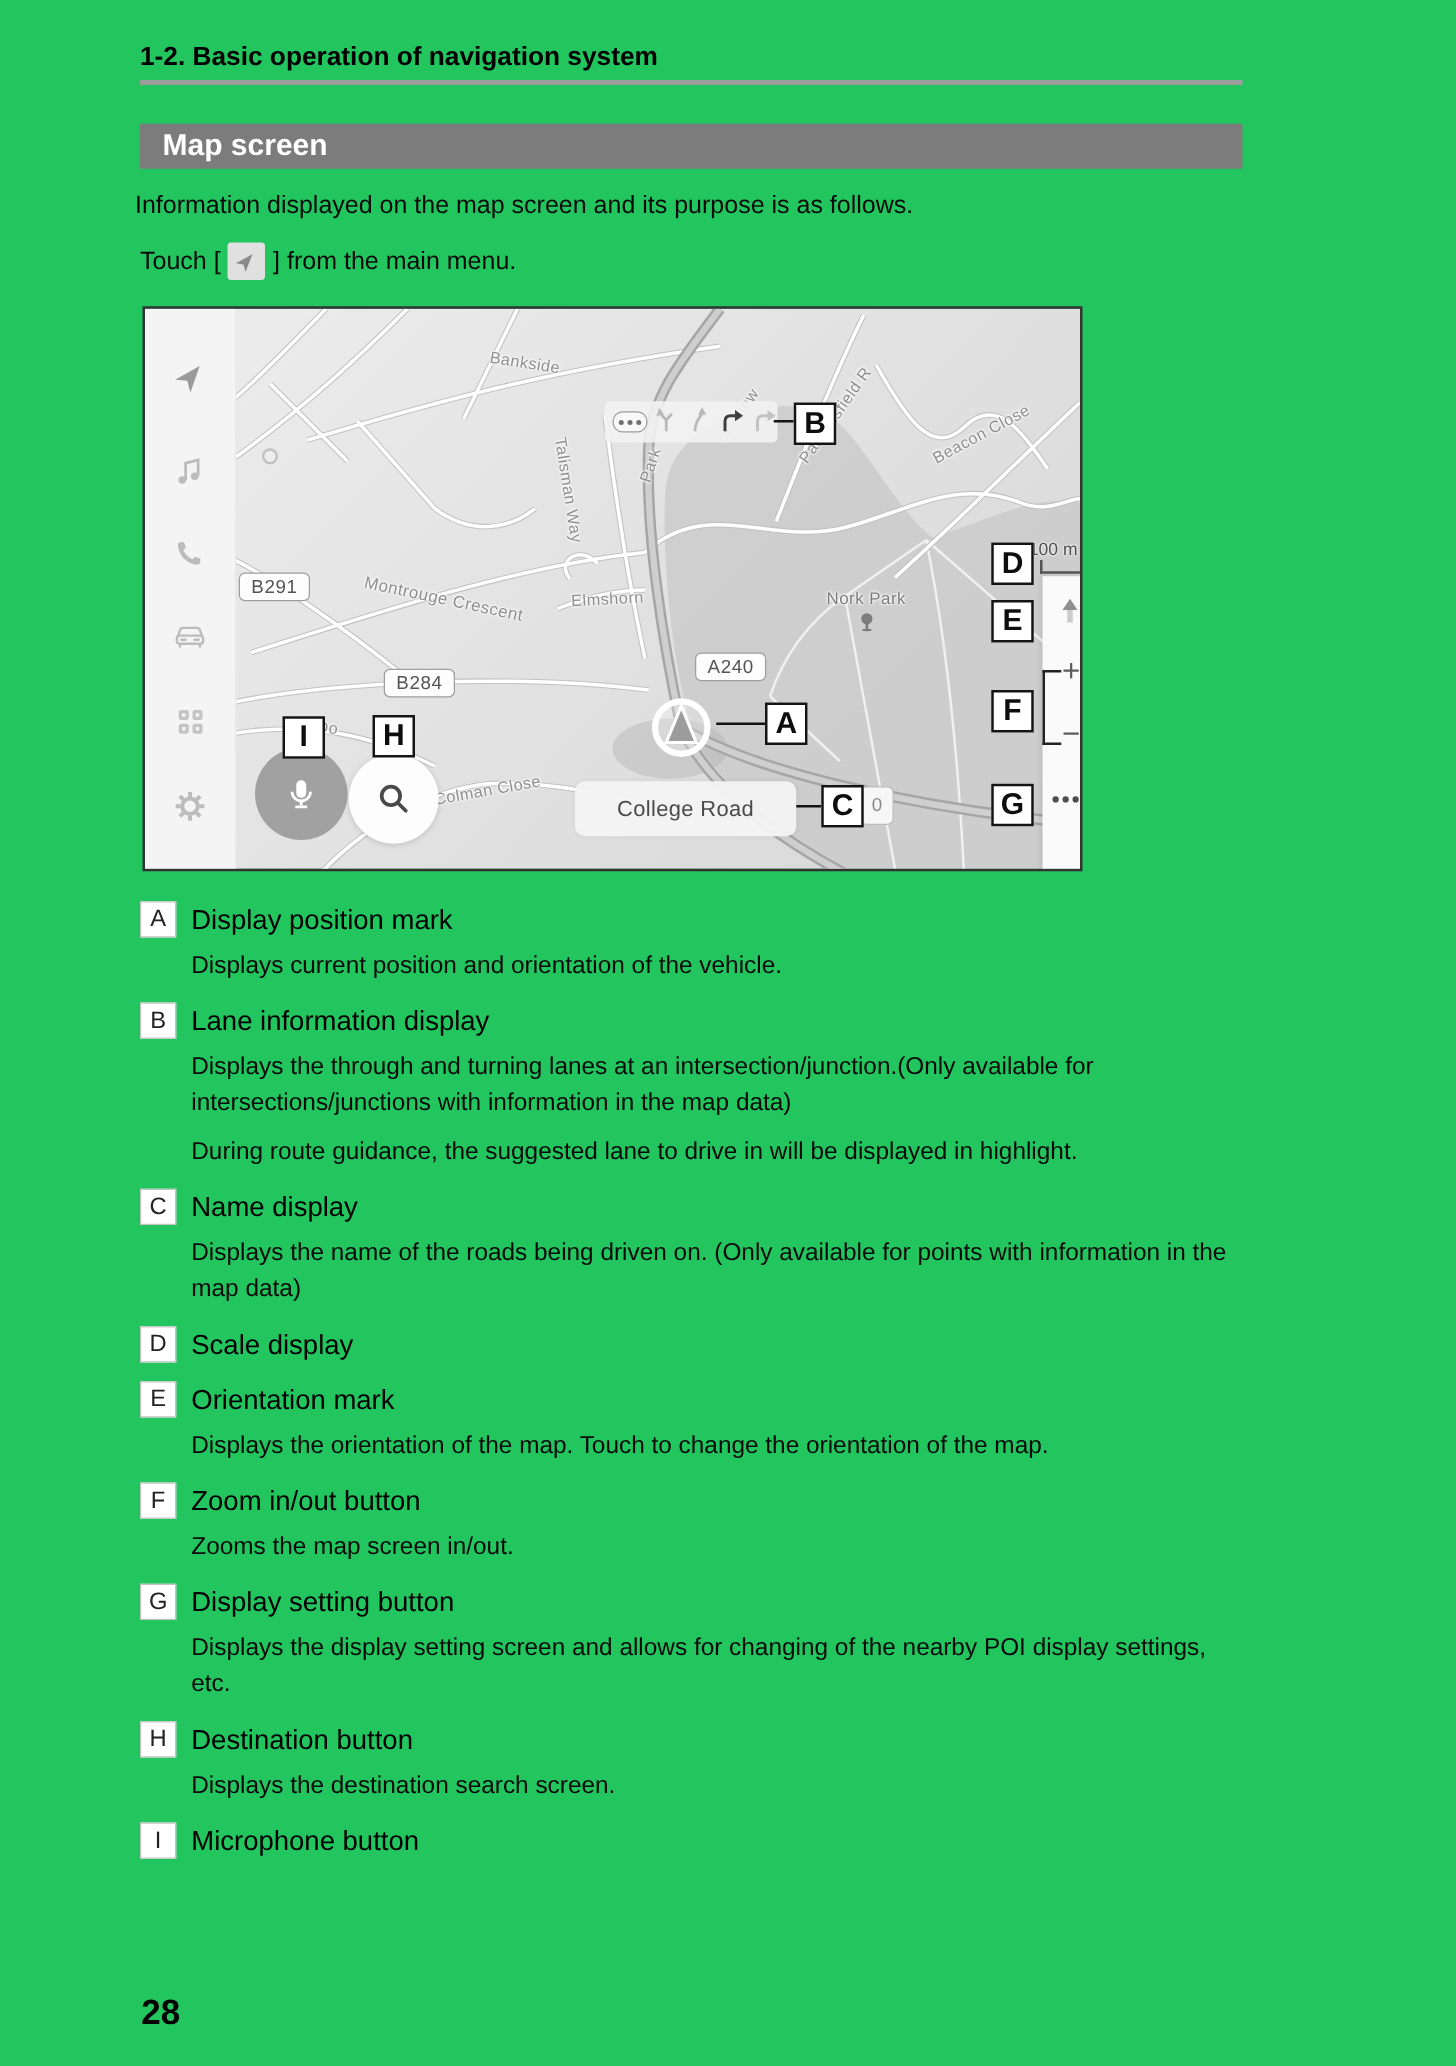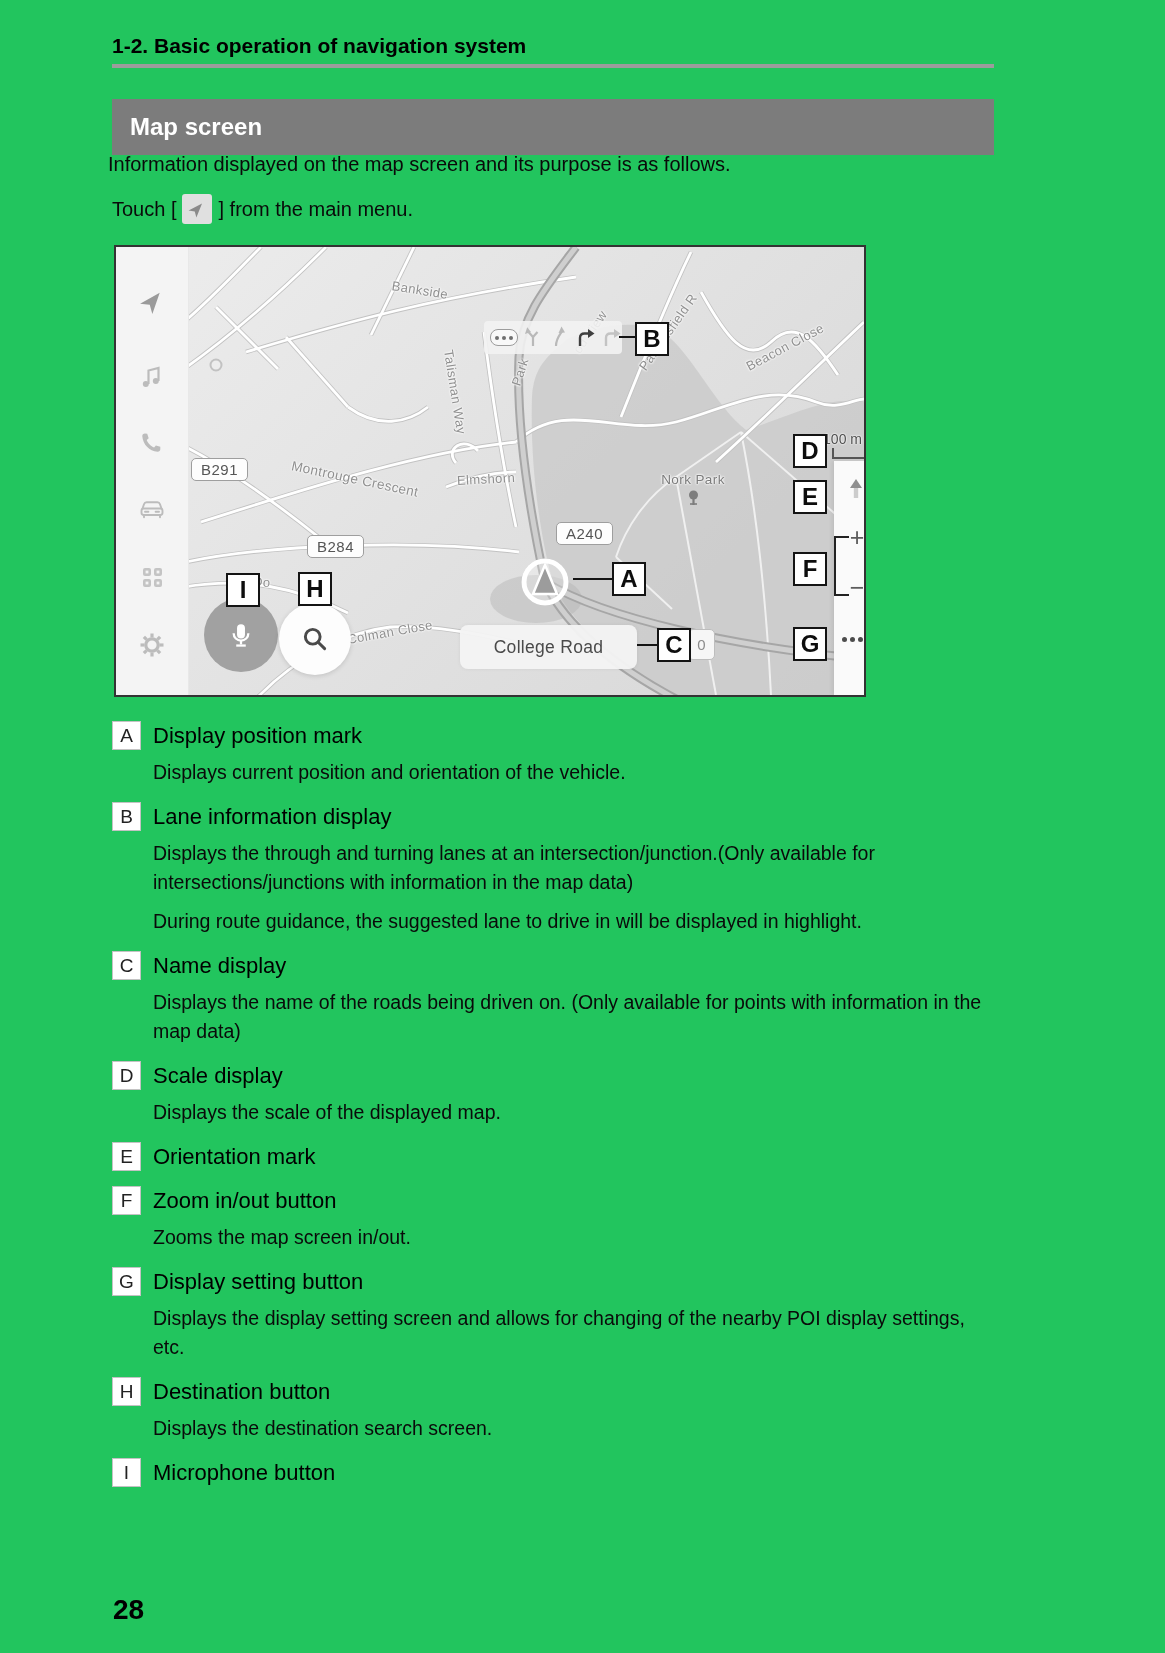--- a/index.html
+++ b/index.html
@@ -1,21 +1,21 @@
 <!DOCTYPE html>
 <html><head>
 <meta charset="utf-8">
 <style>
   html,body{margin:0;padding:0;background:#fff;}
   .page{position:relative;width:1165px;height:1653px;background:#22c55e;overflow:hidden;
         font-family:"Liberation Sans","DejaVu Sans",sans-serif;color:#111;}
   
   .breadcrumb{position:absolute;left:112px;top:34px;font-size:21px;font-weight:bold;color:#000;}
   .hrule{position:absolute;left:112px;top:64px;width:882px;height:4px;background:#9c9c9c;}
-  .banner{position:absolute;left:112px;top:99px;width:882px;height:56px;background:#7c7c7c;
+  .banner{position:absolute;left:112px;top:99px;width:882px;height:36px;background:#7c7c7c;
           display:flex;align-items:center;}
   .banner span{color:#fff;font-weight:bold;font-size:24px;padding-left:18px;}
   .intro{position:absolute;left:108px;top:153px;width:900px;font-size:20px;color:#0a0a0a;}
   .touch-line{position:absolute;left:112px;top:192px;width:900px;font-size:20px;color:#0a0a0a;
               display:flex;align-items:center;gap:6px;height:34px;}
   .touch-icon{display:inline-flex;width:30px;height:30px;background:#e0e0e0;border-radius:3px;
               align-items:center;justify-content:center;}
   
   .map-figure{position:absolute;left:114px;top:245px;width:748px;height:448px;border:2px solid #333;
               background:linear-gradient(135deg,#ededed 0%,#e3e3e3 45%,#d7d7d7 100%);overflow:hidden;}
@@ -368,27 +368,27 @@
           <span class="key-box">C</span>
           <span class="item-title">Name display</span>
         </div>
         <p class="item-desc">Displays the name of the roads being driven on. (Only available for points with information in the map data)</p>
       </div>
       <div>
         <div class="item-head">
           <span class="key-box">D</span>
           <span class="item-title">Scale display</span>
         </div>
-        <p class="item-desc">Displays the scale of the displayed map.</p>
       </div>
       <div>
         <div class="item-head">
           <span class="key-box">E</span>
           <span class="item-title">Orientation mark</span>
         </div>
+        <p class="item-desc">Displays the orientation of the map. Touch to change the orientation of the map.</p>
       </div>
       <div>
         <div class="item-head">
           <span class="key-box">F</span>
           <span class="item-title">Zoom in/out button</span>
         </div>
         <p class="item-desc">Zooms the map screen in/out.</p>
       </div>
       <div>
         <div class="item-head">

